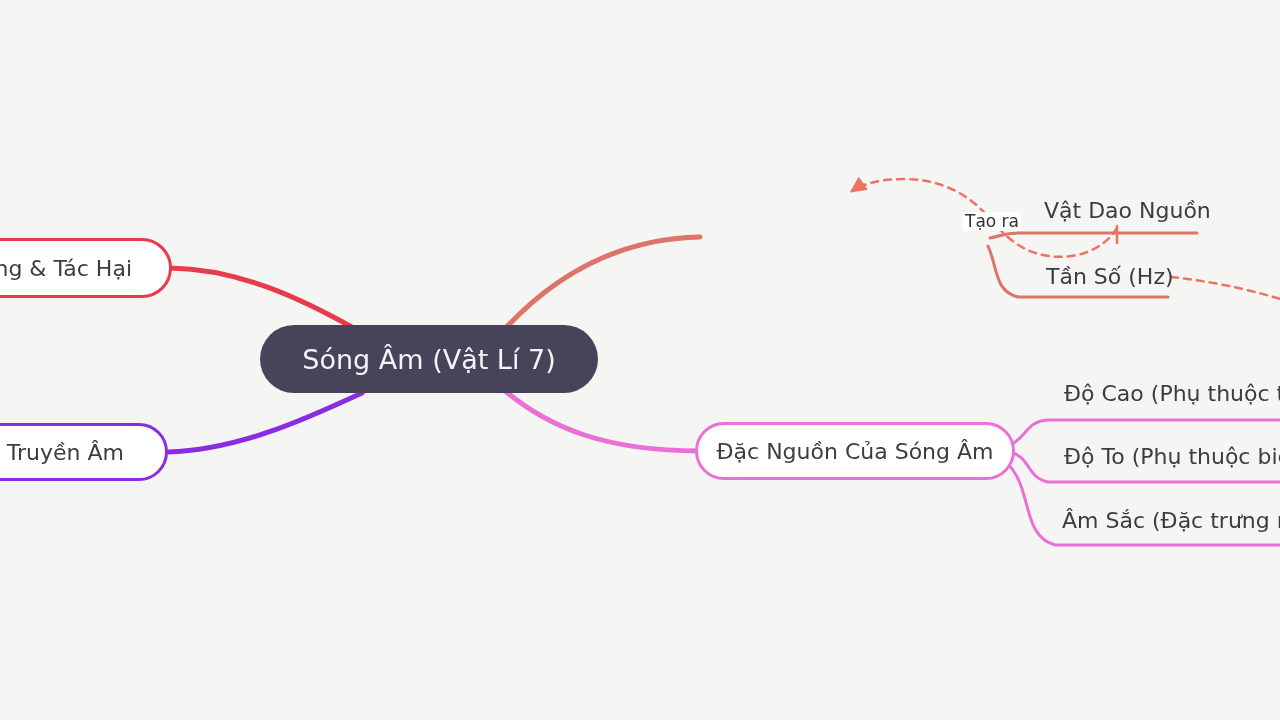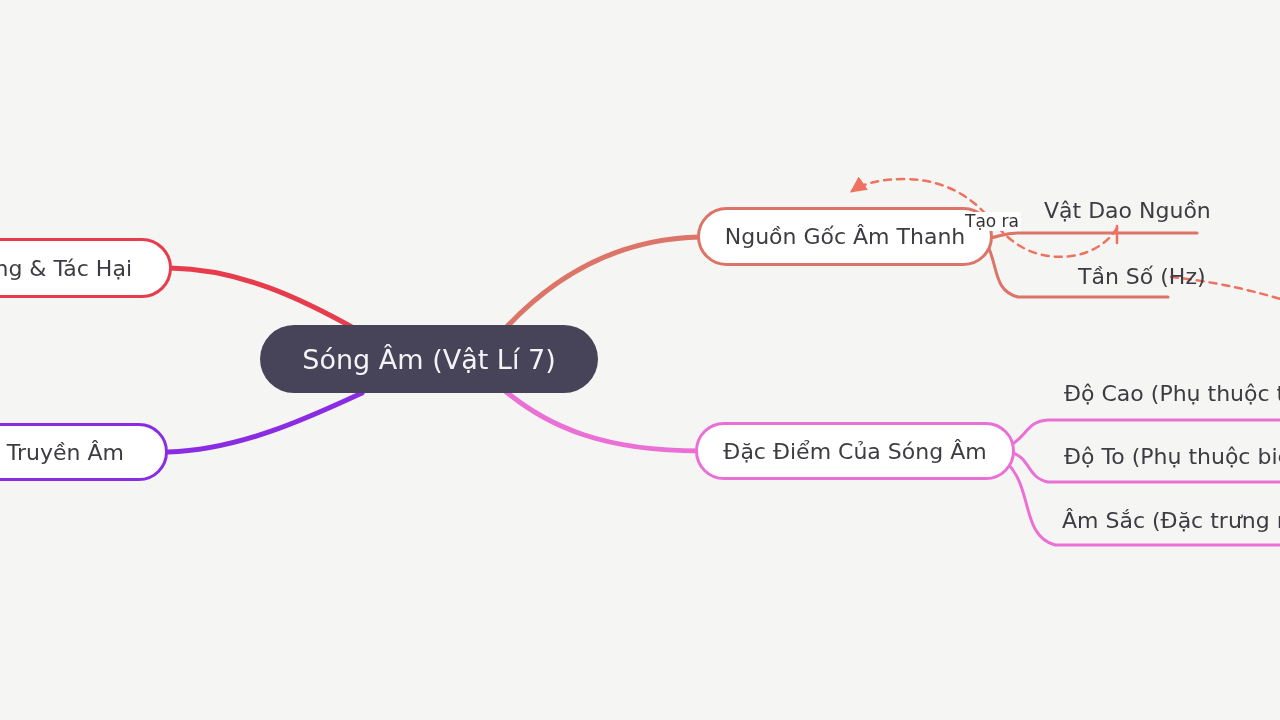--- a/index.html
+++ b/index.html
@@ -70,21 +70,21 @@
     border-radius: 29px;
   }
   .leaf {
     position: absolute;
     font-size: 22px;
     line-height: 28px;
     color: #3c3c42;
     white-space: nowrap;
   }
   .leaf.vat { left: 1044px; top: 197px; }
-  .leaf.tan { left: 1078px; top: 263px; }
+  .leaf.tan { left: 1046px; top: 263px; }
   .leaf.cao { left: 1064px; top: 380px; }
   .leaf.to  { left: 1064px; top: 443px; }
   .leaf.sac { left: 1062px; top: 507px; }
   .edge-label {
     position: absolute;
     left: 951px; top: 212px;
     font-size: 17px;
     line-height: 19px;
     color: #333333;
     background: #fefefe;
@@ -120,27 +120,26 @@
 
       <path d="M 1117 226 L 1117 243" stroke="#ef7261" stroke-width="2.5"></path>
       <path d="M 1117 228 C 1104 250 1075 260 1049 256 C 1019 252 1004 234 992 221 C 972 197 946 180 906 179 C 880 179 862 184 852 191" stroke="#ef7261" stroke-width="2.5" stroke-dasharray="7 6" marker-end="url(#arrowhead)"></path>
 
       <path d="M 1171 277 C 1208 281 1244 288 1284 300" stroke="#ef7261" stroke-width="2.5" stroke-dasharray="7 6"></path>
     </g>
   </svg>
 
   <div class="node central">Sóng Âm (Vật Lí 7)</div>
 
-  <div class="node origin">Nguồn Gốc Âm Thanh</div>
 
   <div class="node usage">ng &amp; Tác Hại</div>
 
   <div class="node medium">g Truyền Âm</div>
 
-  <div class="node props">Đặc Điểm Của Sóng Âm</div>
+  <div class="node props">Đặc Nguồn Của Sóng Âm</div>
 
   <div class="leaf vat">Vật Dao Nguồn</div>
   <div class="leaf tan">Tần Số (Hz)</div>
   <div class="leaf cao">Độ Cao (Phụ thuộc t</div>
   <div class="leaf to">Độ To (Phụ thuộc biê</div>
   <div class="leaf sac">Âm Sắc (Đặc trưng r</div>
 
   <div class="edge-label">Tạo ra</div>
 
 </div>

